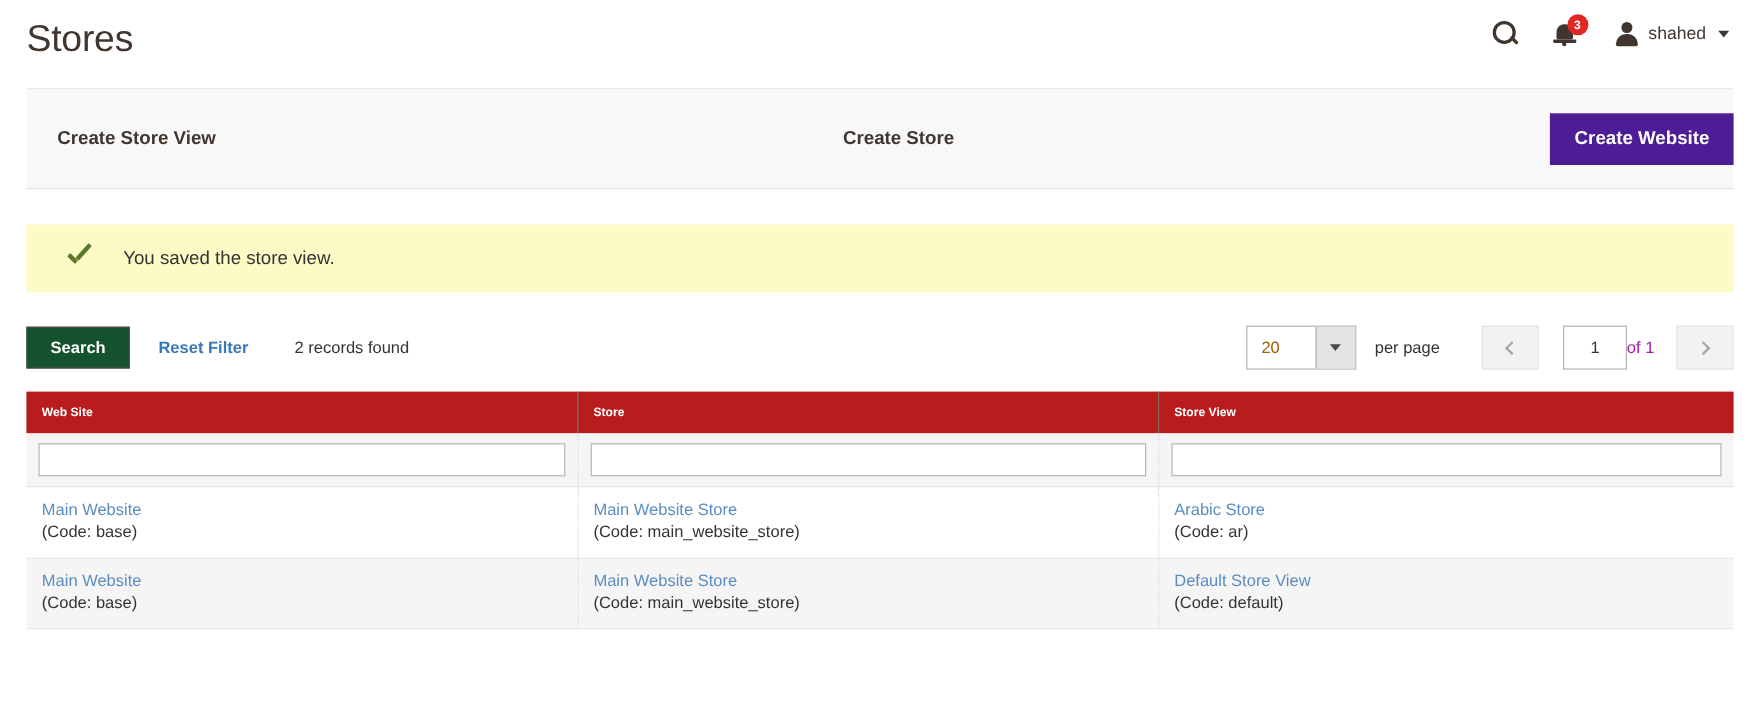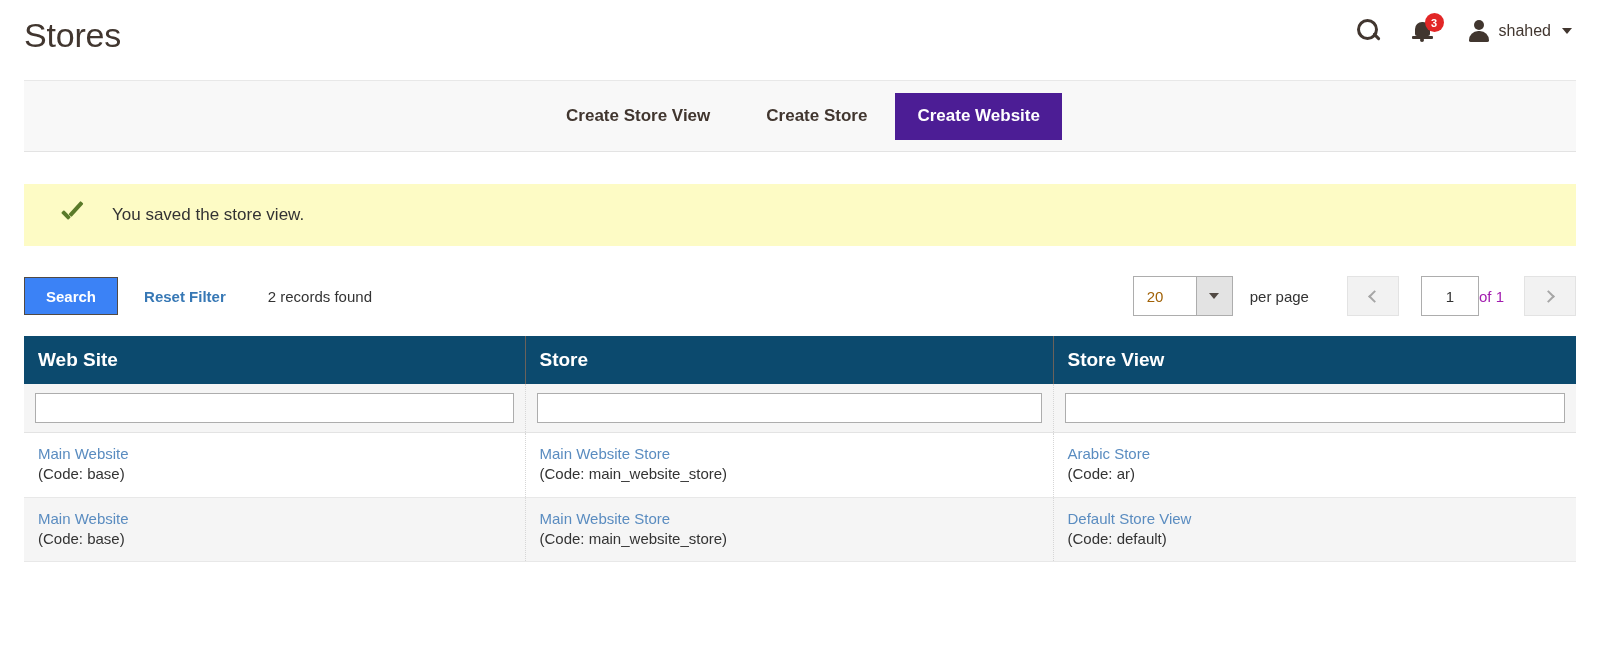--- a/index.html
+++ b/index.html
@@ -90,27 +90,27 @@
     width: 0; height: 0;
     border-left: 5px solid transparent;
     border-right: 5px solid transparent;
     border-top: 6px solid #41362f;
     margin-left: 2px;
   }
 
   
   .toolbar {
     margin: 0 24px;
-    height: 72px;
+    height: 92px;
     background: #f8f8f8;
     border-top: 1px solid #e8e8e8;
     border-bottom: 1px solid #e3e3e3;
     display: flex;
     align-items: center;
-    justify-content: center;
+    justify-content: space-between;
     padding-right: 0;
   }
   .btn-link {
     font-size: 17px;
     color: #41362f;
     font-weight: bold;
     background: transparent;
     border: none;
     padding: 0 28px;
     cursor: pointer;
@@ -152,21 +152,21 @@
   .message-text { font-size: 17px; color: #333333; }
 
   
   .grid-toolbar {
     margin: 30px 24px 0 24px;
     display: flex;
     align-items: center;
     height: 40px;
   }
   .btn-search {
-    background: #3b82f6;
+    background: #14532d;
     color: #ffffff;
     font-size: 15px;
     font-weight: bold;
     border: 1px solid #514943;
     height: 38px;
     padding: 0 21px;
     cursor: pointer;
     font-family: "Liberation Sans", sans-serif;
   }
   .link-reset {
@@ -232,23 +232,23 @@
     font-size: 15px;
     color: #333333;
     font-family: "Liberation Sans", sans-serif;
   }
   .of-label { font-size: 15px; color: #a21caf; }
 
   
   .grid { margin: 20px 24px 0 24px; width: 1552px; }
   table.data-grid { width: 100%; border-collapse: collapse; table-layout: fixed; }
   table.data-grid th {
-    background: #0c4a6e;
+    background: #b91c1c;
     color: #ffffff;
-    font-size: 19px;
+    font-size: 11px;
     font-weight: bold;
     text-align: left;
     padding: 13px 0 13px 14px;
     border-right: 1px solid #6a615a;
   }
   table.data-grid th:last-child { border-right: none; }
   tr.filter-row td {
     background: #f5f5f5;
     padding: 9px 11px;
     border-right: 1px dotted #d6d6d6;

